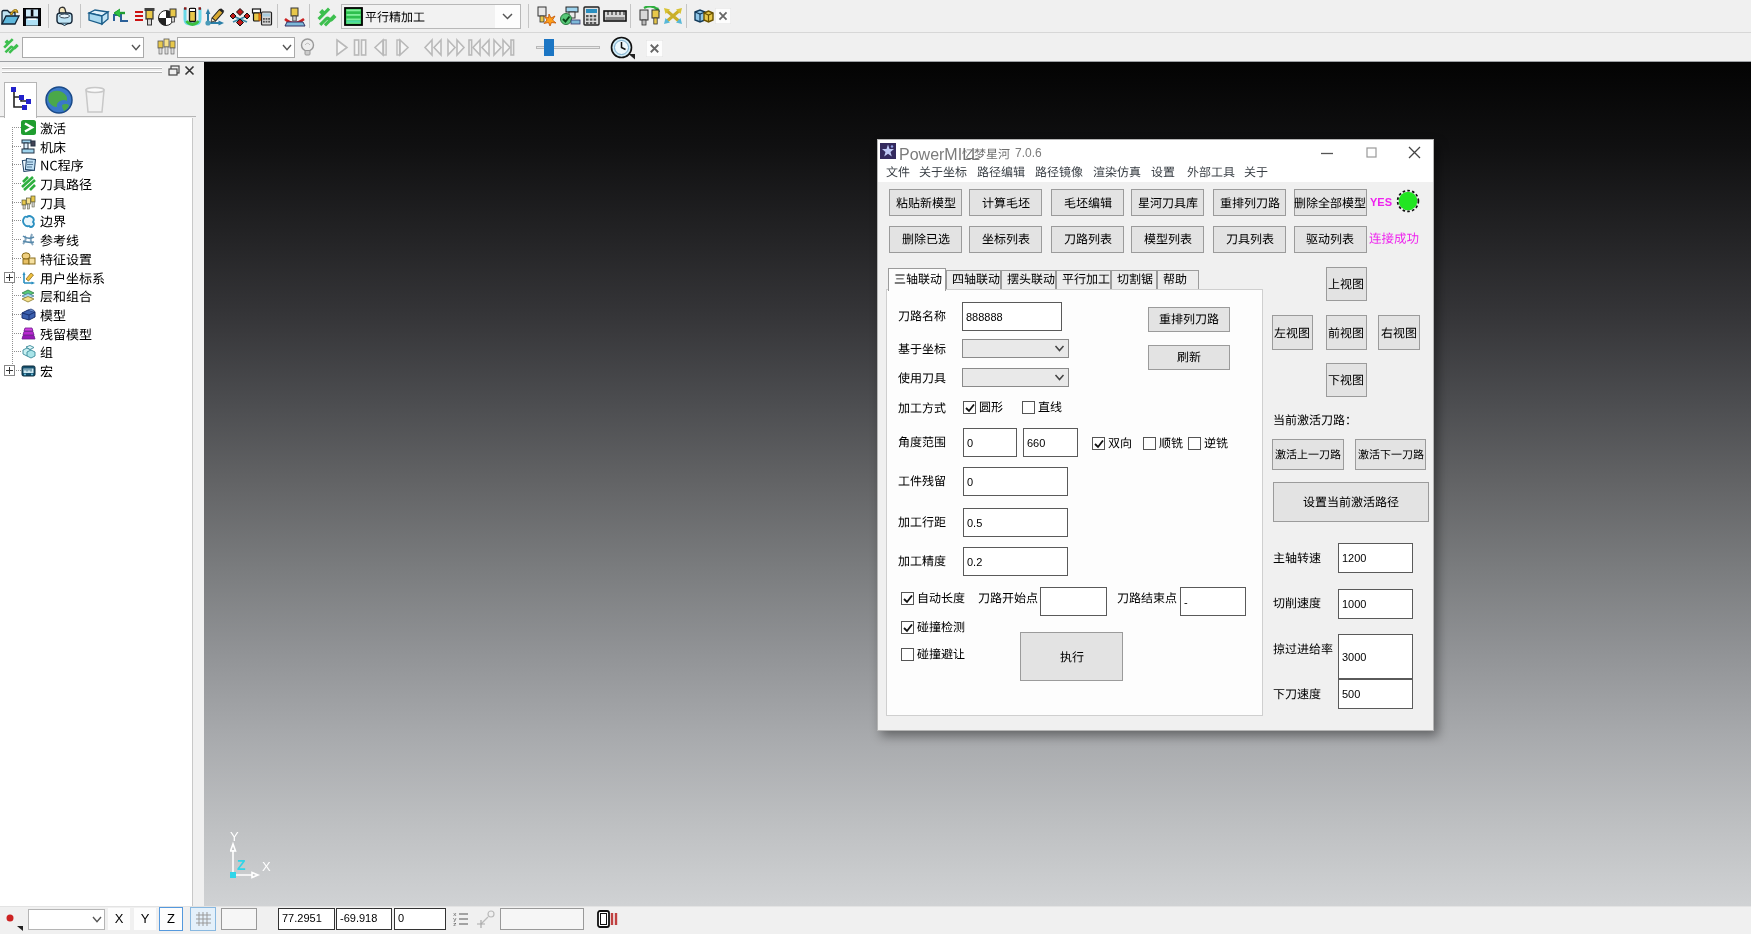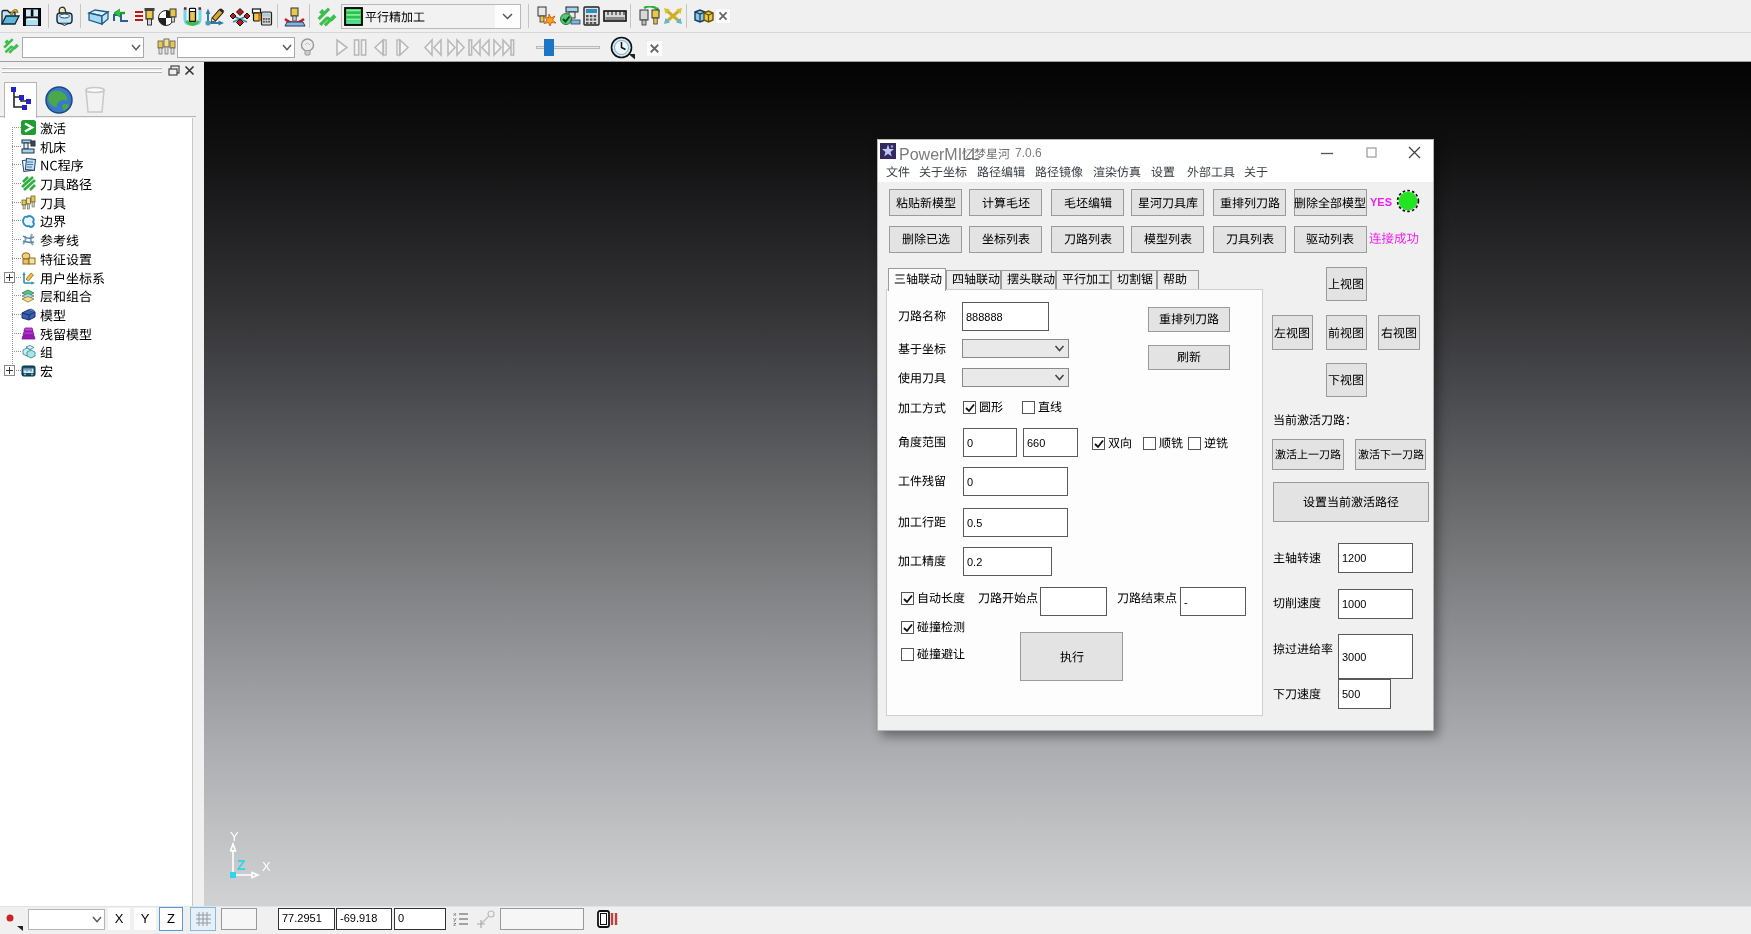--- a/index.html
+++ b/index.html
@@ -934,21 +934,21 @@
     </svg>
     <div class="wpanel"></div>
     <svg class="ct" style="left:20px;top:169px;" width="48" height="15">
       <g fill="#000" transform="translate(0,11.4) scale(0.012,-0.012)">
         <use href="#g5200" x="0"></use>
         <use href="#g8def" x="1000"></use>
         <use href="#g540d" x="2000"></use>
         <use href="#g79f0" x="3000"></use>
       </g>
     </svg>
-    <div class="inp" style="left:84px;top:162px;width:87px;height:29px">888888</div>
+    <div class="inp" style="left:84px;top:162px;width:100px;height:29px">888888</div>
     <svg class="ct" style="left:20px;top:202px;" width="48" height="15">
       <g fill="#000" transform="translate(0,11.4) scale(0.012,-0.012)">
         <use href="#g57fa" x="0"></use>
         <use href="#g4e8e" x="1000"></use>
         <use href="#g5750" x="2000"></use>
         <use href="#g6807" x="3000"></use>
       </g>
     </svg>
     <div class="cmb" style="left:84px;top:199px;width:107px;height:19px"></div>
     <svg class="abs" style="left:176px;top:205px" width="11" height="7" viewBox="0 0 11 7">
@@ -1044,21 +1044,21 @@
     </svg>
     <div class="inp" style="left:85px;top:368px;width:105px;height:29px">0.5</div>
     <svg class="ct" style="left:20px;top:414px;" width="48" height="15">
       <g fill="#000" transform="translate(0,11.4) scale(0.012,-0.012)">
         <use href="#g52a0" x="0"></use>
         <use href="#g5de5" x="1000"></use>
         <use href="#g7cbe" x="2000"></use>
         <use href="#g5ea6" x="3000"></use>
       </g>
     </svg>
-    <div class="inp" style="left:85px;top:407px;width:89px;height:29px">0.2</div>
+    <div class="inp" style="left:85px;top:407px;width:105px;height:29px">0.2</div>
     <div class="chk" style="left:23px;top:452px"></div>
     <svg class="abs" style="left:25px;top:454px" width="10" height="10" viewBox="0 0 10 10">
       <path d="M1 5 L4 8 L9 1.5" fill="none" stroke="#111" stroke-width="1.8"></path>
     </svg>
     <svg class="ct" style="left:39px;top:451px;" width="48" height="15">
       <g fill="#000" transform="translate(0,11.4) scale(0.012,-0.012)">
         <use href="#g81ea" x="0"></use>
         <use href="#g52a8" x="1000"></use>
         <use href="#g957f" x="2000"></use>
         <use href="#g5ea6" x="3000"></use>
@@ -1244,21 +1244,21 @@
     </svg>
     <div class="inp" style="left:460px;top:494px;width:75px;height:45px">3000</div>
     <svg class="ct" style="left:395px;top:547px;" width="48" height="15">
       <g fill="#000" transform="translate(0,11.4) scale(0.012,-0.012)">
         <use href="#g4e0b" x="0"></use>
         <use href="#g5200" x="1000"></use>
         <use href="#g901f" x="2000"></use>
         <use href="#g5ea6" x="3000"></use>
       </g>
     </svg>
-    <div class="inp" style="left:460px;top:539px;width:53px;height:30px">500</div>
+    <div class="inp" style="left:460px;top:539px;width:75px;height:30px">500</div>
   </div>
 <div class="sb"></div>
 <svg class="abs" style="left:2px;top:910px" width="24" height="22" viewBox="0 0 24 22">
     <circle cx="8" cy="8" r="3.5" fill="#cc2222"></circle>
     <path d="M15 16 L21 16 L21 21 Z" fill="#222"></path>
   </svg>
 <div class="abs" style="left:28px;top:909px;width:77px;height:21px;background:#fff;border:1px solid #b5b5b5"></div>
 <svg class="abs" style="left:92px;top:916px" width="10" height="7" viewBox="0 0 10 7">
     <path d="M1 1 L5 5.6 L9 1" fill="none" stroke="#555" stroke-width="1.4"></path>
   </svg>

